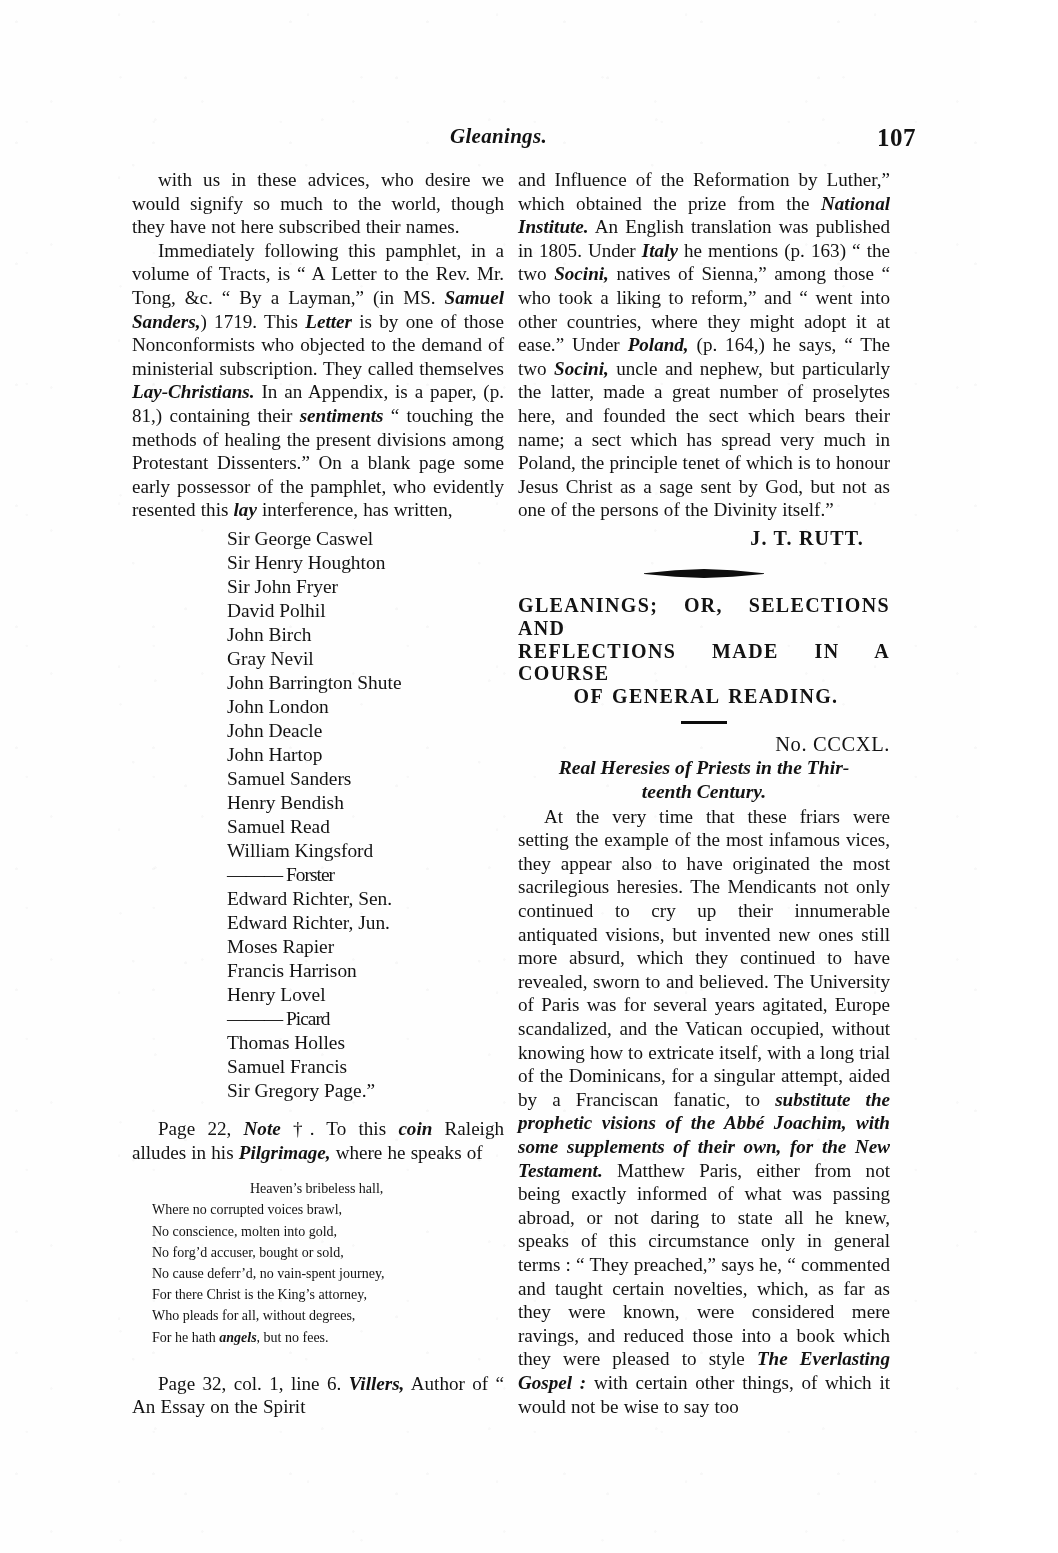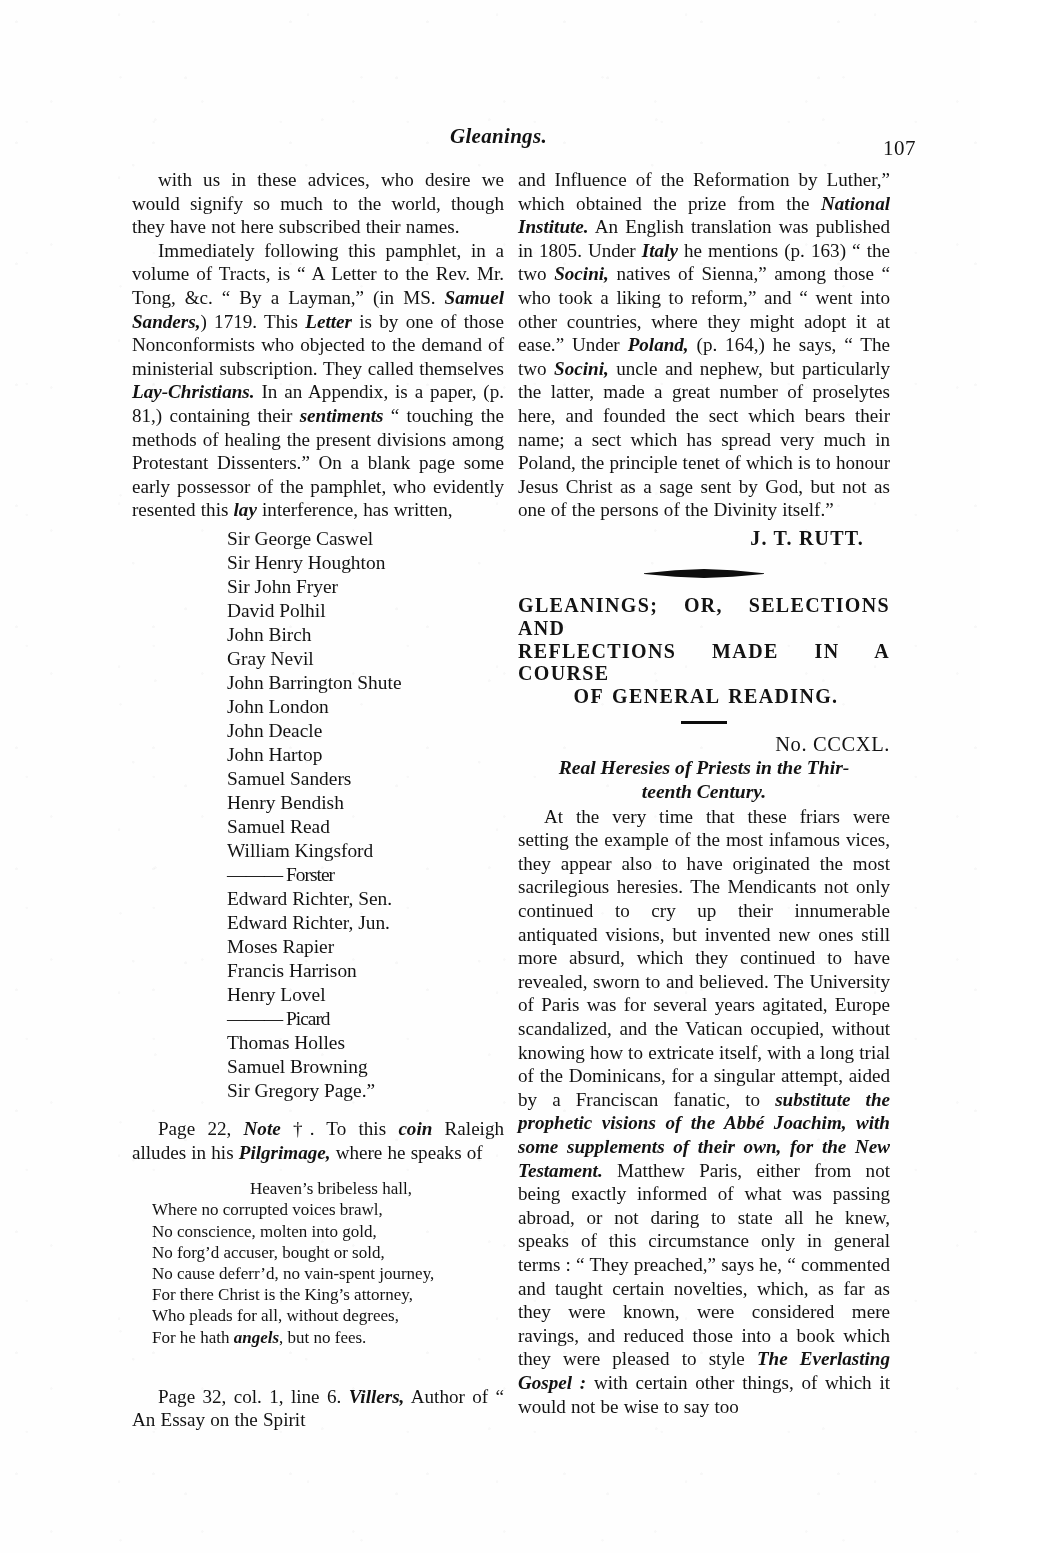--- a/index.html
+++ b/index.html
@@ -59,23 +59,23 @@
     left: 318px;
     top: 0;
     font-style: italic;
     font-weight: bold;
     font-size: 21px;
     letter-spacing: .3px;
   }
   .runhead-page {
     position: absolute;
     right: 6px;
-    top: 12px;
-    font-weight: normal;
-    font-size: 21px;
+    top: 0;
+    font-weight: bold;
+    font-size: 25px;
     letter-spacing: .5px;
   }
 
   
   .col {
     position: absolute;
     top: 168px;
     width: 372px;
   }
   #col-left  { left: 132px; }
@@ -103,23 +103,23 @@
   ul.namelist li {
     font-size: 19.4px;
     line-height: 24.0px;
     white-space: nowrap;
     margin-left: 37px;
   }
   .emdash-name { letter-spacing: -1px; }
 
   
   .poem {
-    margin: 14px 0 17px 0;
+    margin: 14px 0 4px 0;
     padding: 0 0 0 20px;
-    font-size: 17px;
+    font-size: 14px;
     line-height: 21.2px;
   }
   .poem .pline { white-space: nowrap; }
   .poem .pline.first { padding-left: 98px; }
   .poem .pline i { font-style: italic; font-weight: bold; }
 
   .gap-sm { height: 14px; }
   .gap-md { height: 20px; }
 
   
@@ -220,21 +220,21 @@
         <li>Samuel Read</li>
         <li>William Kingsford</li>
         <li class="emdash-name">——— Forster</li>
         <li>Edward Richter, Sen.</li>
         <li>Edward Richter, Jun.</li>
         <li>Moses Rapier</li>
         <li>Francis Harrison</li>
         <li>Henry Lovel</li>
         <li class="emdash-name">——— Picard</li>
         <li>Thomas Holles</li>
-        <li>Samuel Browning</li>
+        <li>Samuel Francis</li>
         <li>Sir Gregory Page.”</li>
       </ul>
 
     <div class="gap-sm"></div>
 
     <p class="body"><span>Page 22, </span><i>Note</i><span> †. To this </span><i>coin</i><span> Raleigh alludes in his </span><i>Pilgrimage,</i><span> where he speaks of</span></p>
 
     <div class="poem" id="poem">
         <div class="pline first">Heaven’s bribeless hall,</div>
         <div class="pline">Where no corrupted voices brawl,</div>

